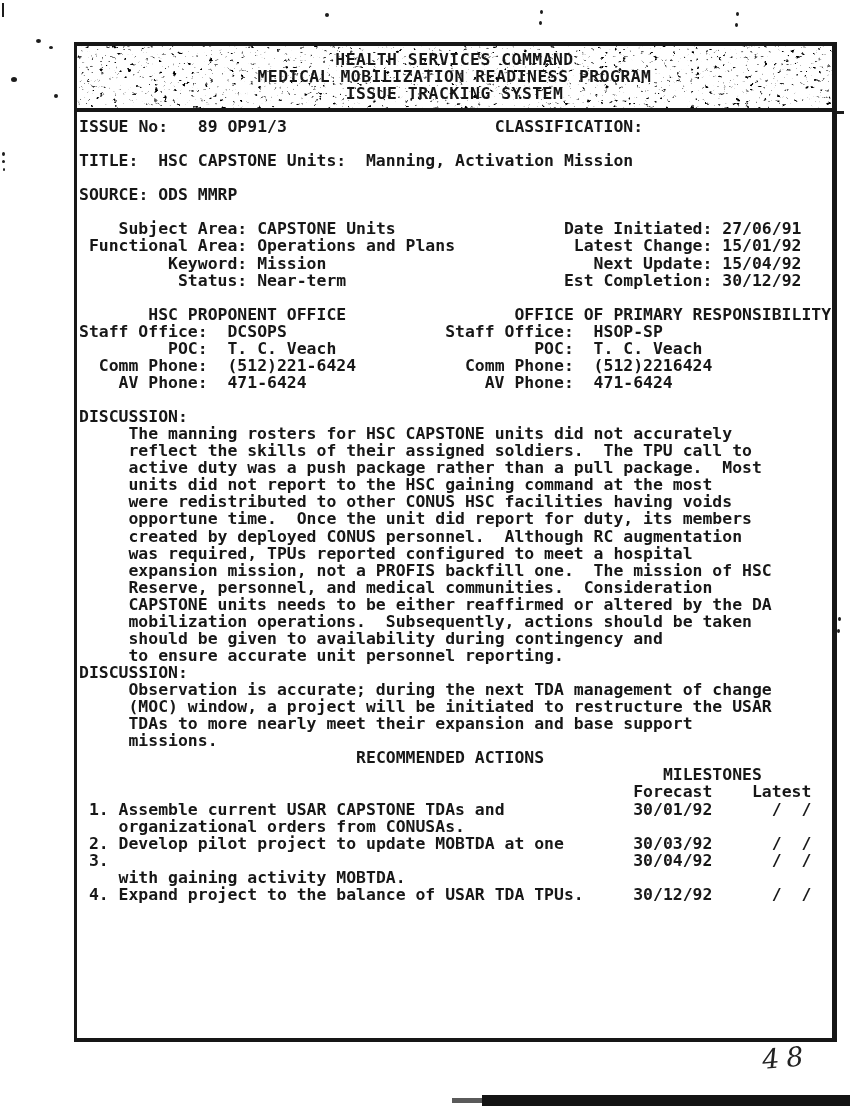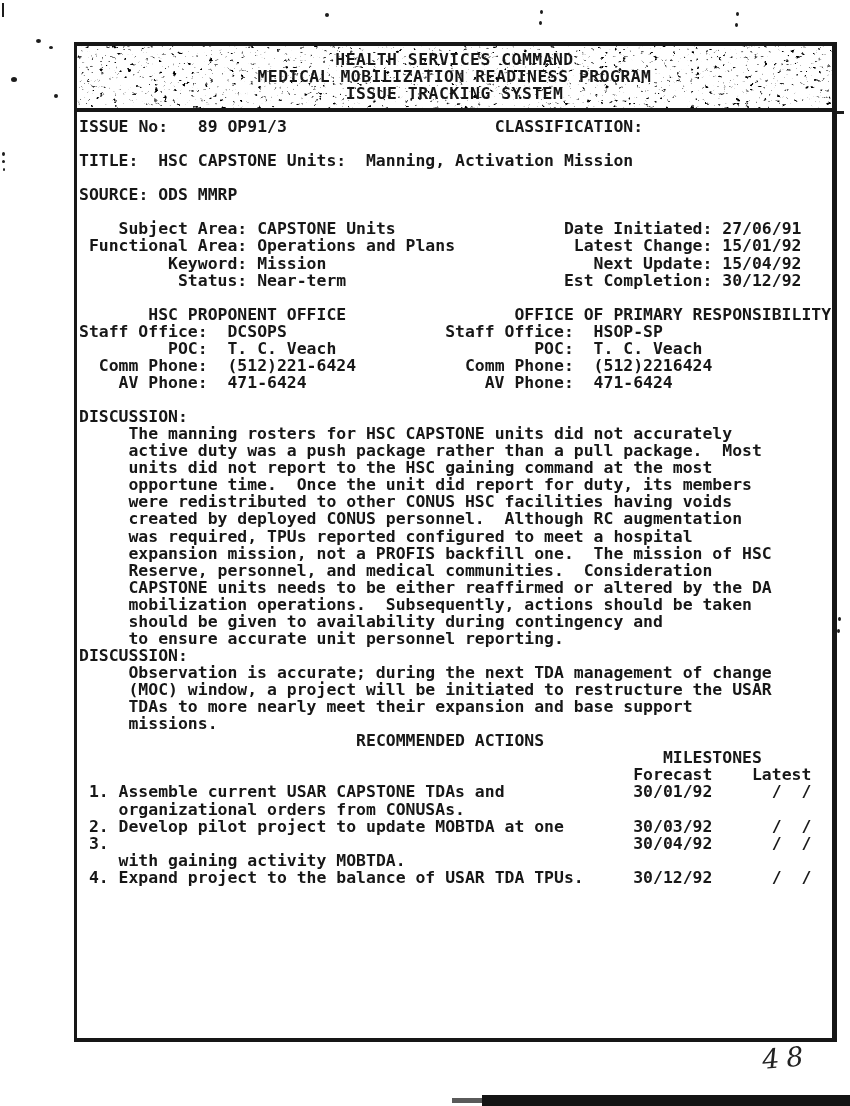--- a/index.html
+++ b/index.html
@@ -139,24 +139,25 @@
       <div class="ln">
         <span class="at ra" style="left:13ch">AV Phone:</span>
         <span class="at" style="left:15ch">471-6424</span>
         <span class="at ra" style="left:50ch">AV Phone:</span>
         <span class="at" style="left:52ch">471-6424</span>
       </div>
       <div class="ln"></div>
 
       <div class="ln">DISCUSSION:</div>
       <div class="ln ind5">The manning rosters for HSC CAPSTONE units did not accurately</div>
+      <div class="ln ind5">reflect the skills of their assigned soldiers.  The TPU call to</div>
       <div class="ln ind5">active duty was a push package rather than a pull package.  Most</div>
       <div class="ln ind5">units did not report to the HSC gaining command at the most</div>
+      <div class="ln ind5">were redistributed to other CONUS HSC facilities having voids</div>
       <div class="ln ind5">opportune time.  Once the unit did report for duty, its members</div>
-      <div class="ln ind5">were redistributed to other CONUS HSC facilities having voids</div>
       <div class="ln ind5">created by deployed CONUS personnel.  Although RC augmentation</div>
       <div class="ln ind5">was required, TPUs reported configured to meet a hospital</div>
       <div class="ln ind5">expansion mission, not a PROFIS backfill one.  The mission of HSC</div>
       <div class="ln ind5">Reserve, personnel, and medical communities.  Consideration</div>
       <div class="ln ind5">CAPSTONE units needs to be either reaffirmed or altered by the DA</div>
       <div class="ln ind5">mobilization operations.  Subsequently, actions should be taken</div>
       <div class="ln ind5">should be given to availability during contingency and</div>
       <div class="ln ind5">to ensure accurate unit personnel reporting.</div>
 
       <div class="ln">DISCUSSION:</div>

